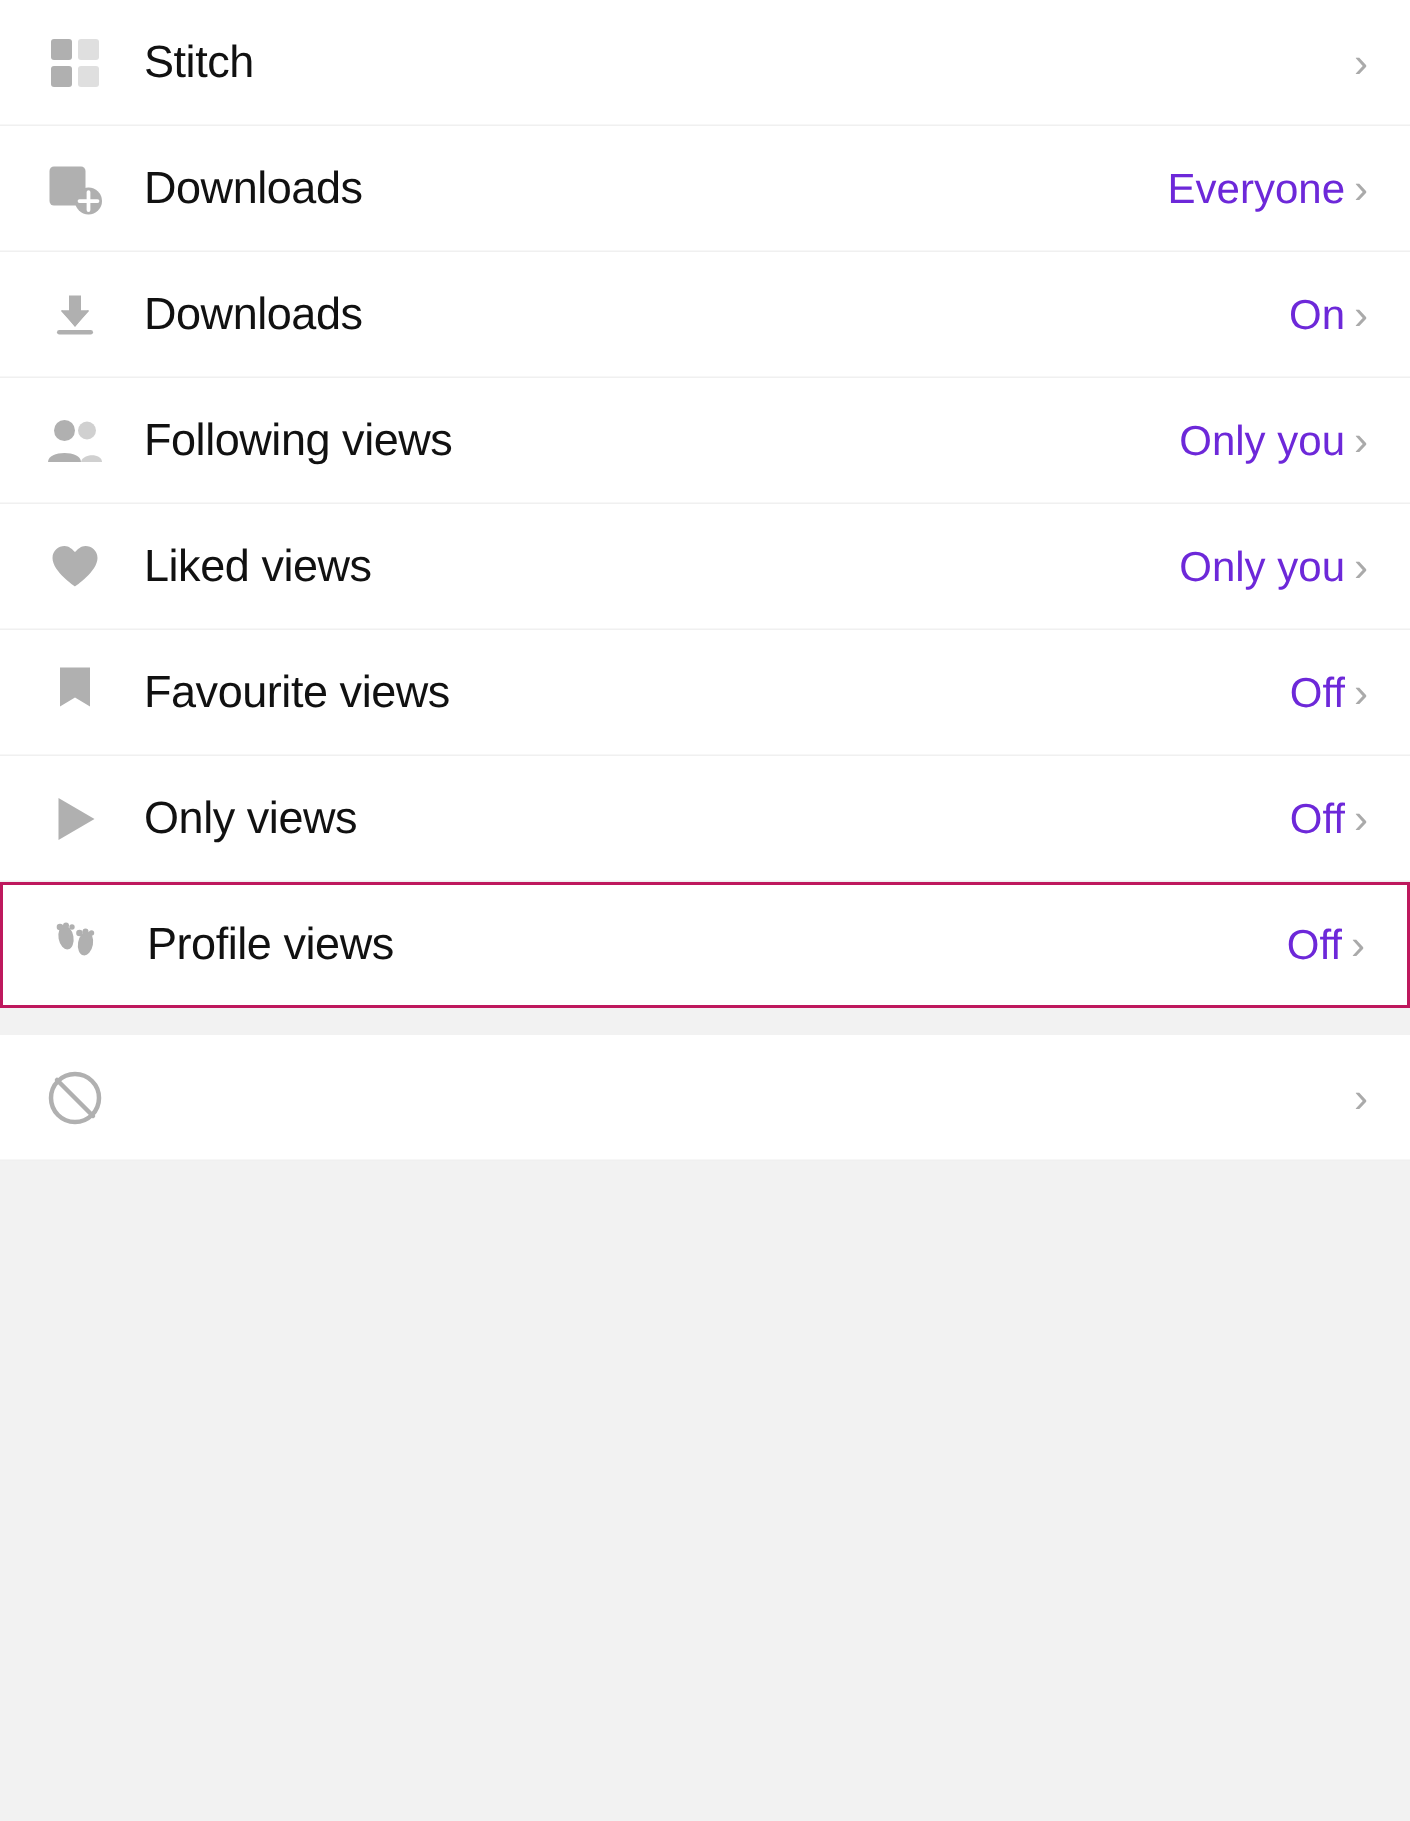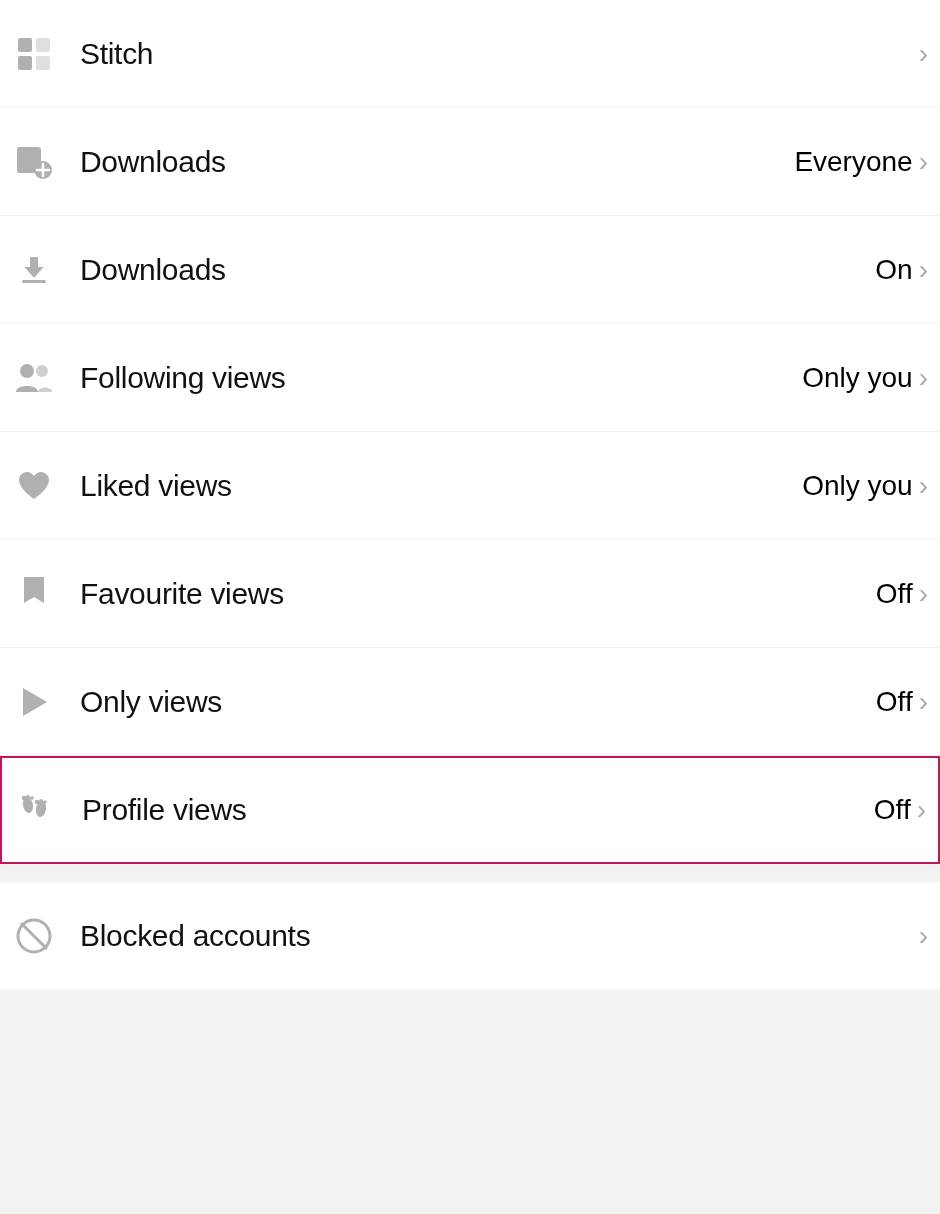--- a/index.html
+++ b/index.html
@@ -18,22 +18,22 @@
     .menu-list {
       display: flex;
       flex-direction: column;
       background-color: #ffffff;
     }
 
     .menu-item {
       display: flex;
       align-items: center;
       justify-content: space-between;
-      padding: 0 12px;
-      height: 108px;
+      padding: 0 28px;
+      height: 84px;
       background-color: #ffffff;
       border-bottom: 1px solid #f0f0f0;
       cursor: pointer;
       position: relative;
       text-align: right;
     }
 
     .menu-item.highlighted {
       border: 2px solid #be185d;
       background-color: #ffffff;
@@ -63,21 +63,21 @@
     }
 
     .menu-item-right {
       display: flex;
       align-items: center;
       gap: 6px;
     }
 
     .menu-item-value {
       font-size: 28px;
-      color: #000000;
+      color: #6d28d9;
       font-weight: 400;
     }
 
     .chevron-icon {
       font-size: 28px;
       color: #aaaaaa;
       font-weight: 300;
     }
 
     
@@ -241,21 +241,20 @@
   <div class="gap"></div>
 
   <div class="menu-item">
     <div class="menu-item-left">
       <div class="menu-item-icon">
         <svg width="36" height="36" viewBox="0 0 36 36" xmlns="http://www.w3.org/2000/svg">
           <circle cx="18" cy="18" r="16" fill="none" stroke="#b0b0b0" stroke-width="3"></circle>
           <line x1="6" y1="6" x2="30" y2="30" stroke="#b0b0b0" stroke-width="3" stroke-linecap="round"></line>
         </svg>
       </div>
-      <span class="menu-item-label">Blocked accounts</span>
     </div>
     <div class="menu-item-right">
       <span class="menu-item-value"></span>
       <span class="chevron-icon">›</span>
     </div>
   </div>
 
 </div>
 
 </body></html>

